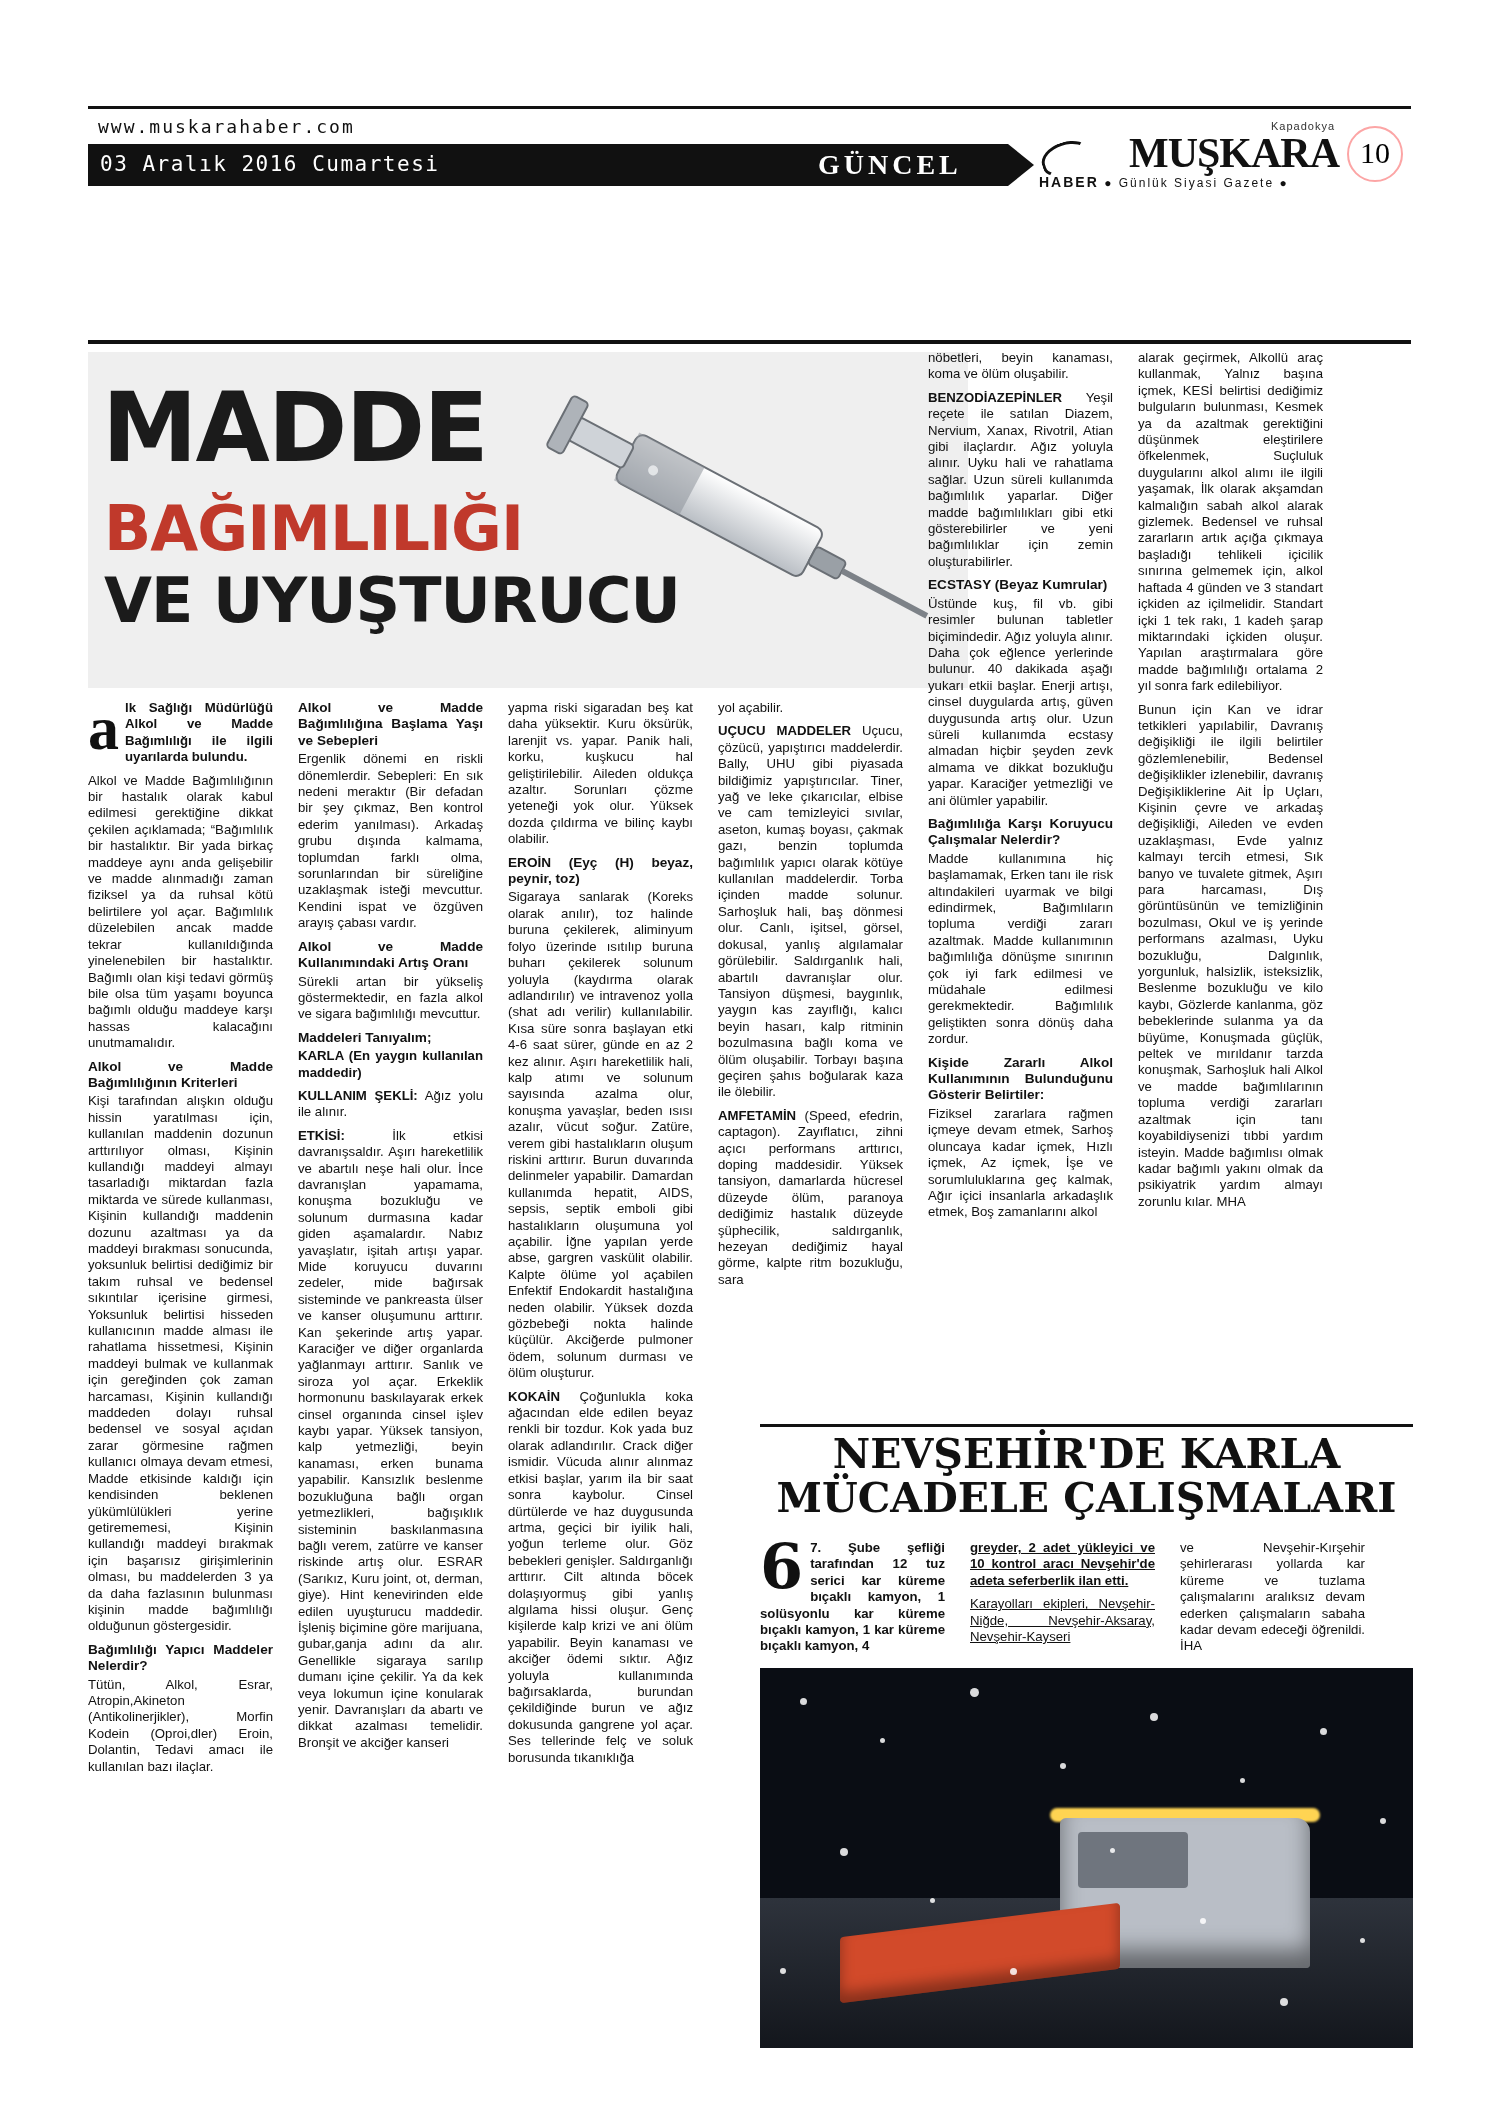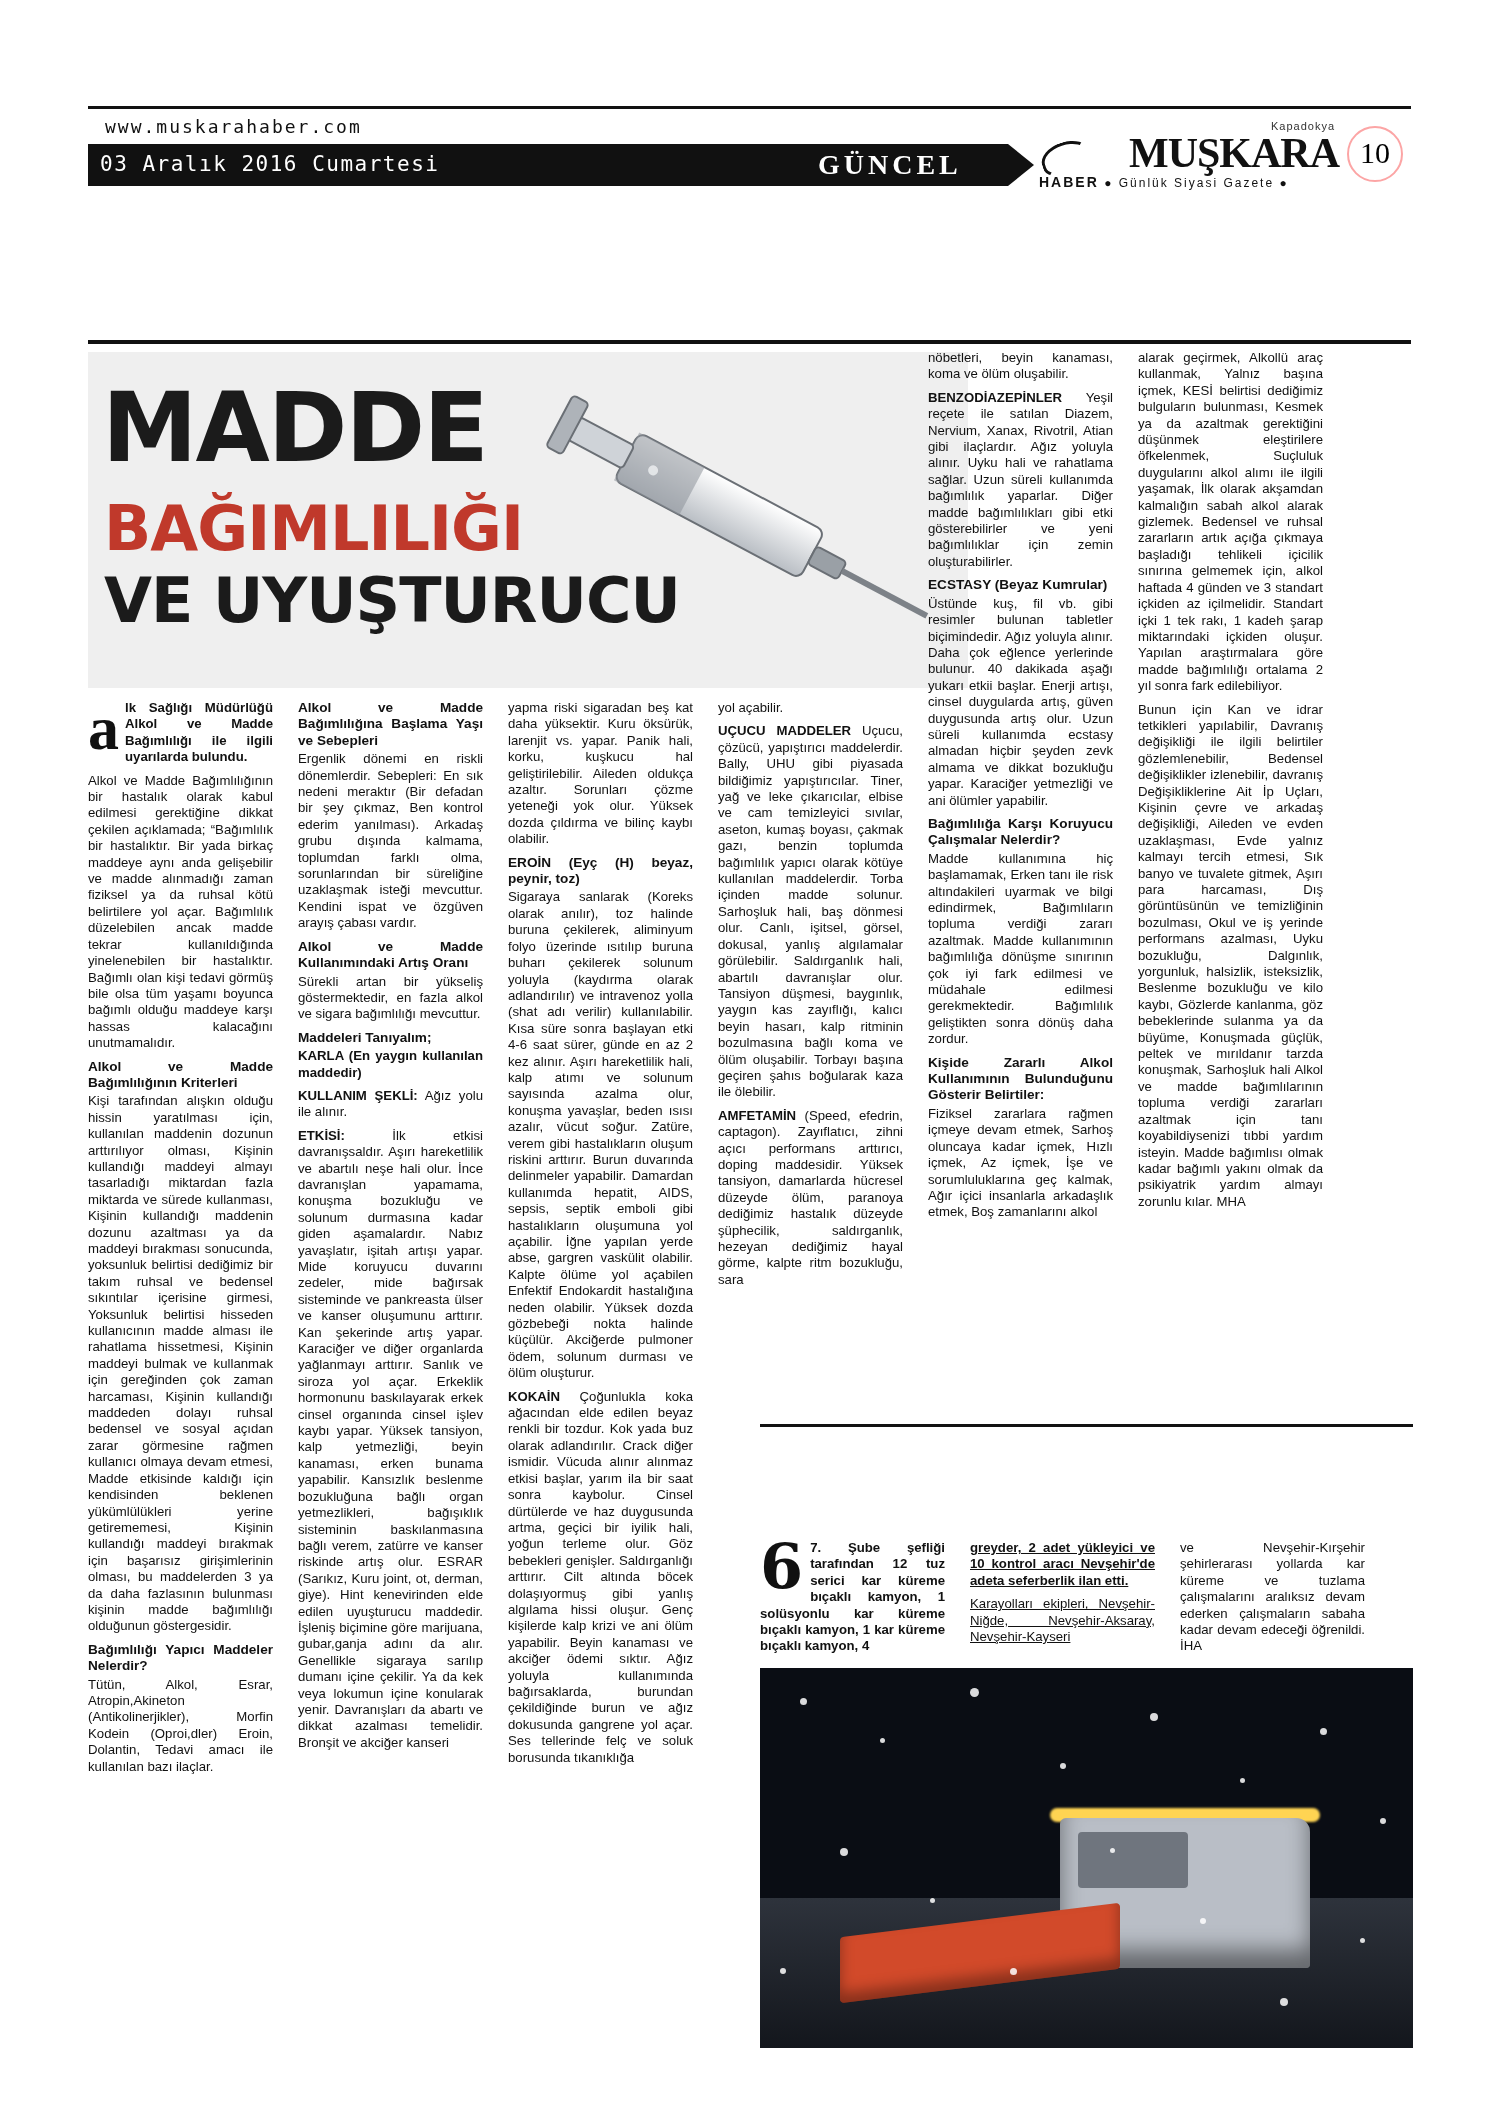--- a/index.html
+++ b/index.html
@@ -31,21 +31,20 @@
     height: 78px;
   }
   .mast-url {
     position: absolute;
     left: 10px;
     top: 4px;
     font-size: 18px;
     letter-spacing: 2px;
     color: #111;
     font-family: "DejaVu Sans Mono", monospace;
-    margin-left: 7px;
   }
   .mast-black {
     position: absolute;
     left: 0;
     top: 32px;
     width: 920px;
     height: 42px;
     background: #111;
   }
   .mast-black:after {
@@ -431,20 +430,24 @@
     <h3>Kişide Zararlı Alkol Kullanımının Bulunduğunu Gösterir Belirtiler:</h3>
     <p>Fiziksel zararlara rağmen içmeye devam etmek, Sarhoş oluncaya kadar içmek, Hızlı içmek, Az içmek, İşe ve sorumluluklarına geç kalmak, Ağır içici insanlarla arkadaşlık etmek, Boş zamanlarını alkol</p>
   </div>
 
   <div class="col col-6">
     <p>alarak geçirmek, Alkollü araç kullanmak, Yalnız başına içmek, KESİ belirtisi dediğimiz bulguların bulunması, Kesmek ya da azaltmak gerektiğini düşünmek eleştirilere öfkelenmek, Suçluluk duygularını alkol alımı ile ilgili yaşamak, İlk olarak akşamdan kalmalığın sabah alkol alarak gizlemek. Bedensel ve ruhsal zararların artık açığa çıkmaya başladığı tehlikeli içicilik sınırına gelmemek için, alkol haftada 4 günden ve 3 standart içkiden az içilmelidir. Standart içki 1 tek rakı, 1 kadeh şarap miktarındaki içkiden oluşur. Yapılan araştırmalara göre madde bağımlılığı ortalama 2 yıl sonra fark edilebiliyor.</p>
     <p>Bunun için Kan ve idrar tetkikleri yapılabilir, Davranış değişikliği ile ilgili belirtiler gözlemlenebilir, Bedensel değişiklikler izlenebilir, davranış Değişikliklerine Ait İp Uçları, Kişinin çevre ve arkadaş değişikliği, Aileden ve evden uzaklaşması, Evde yalnız kalmayı tercih etmesi, Sık banyo ve tuvalete gitmek, Aşırı para harcaması, Dış görüntüsünün ve temizliğinin bozulması, Okul ve iş yerinde performans azalması, Uyku bozukluğu, Dalgınlık, yorgunluk, halsizlik, isteksizlik, Beslenme bozukluğu ve kilo kaybı, Gözlerde kanlanma, göz bebeklerinde sulanma ya da büyüme, Konuşmada güçlük, peltek ve mırıldanır tarzda konuşmak, Sarhoşluk hali Alkol ve madde bağımlılarının topluma verdiği zararları azaltmak için tanı koyabildiysenizi tıbbi yardım isteyin. Madde bağımlısı olmak kadar bağımlı yakını olmak da psikiyatrik yardım almayı zorunlu kılar. MHA</p>
   </div>
 
   <div class="second-rule"></div>
+  <div class="second-head">
+    <div>NEVŞEHİR'DE KARLA</div>
+    <div>MÜCADELE ÇALIŞMALARI</div>
+  </div>
 
   <div class="col second-cols sc-1">
     <p><span class="bigcap">6</span><b>7. Şube şefliği tarafından 12 tuz serici kar küreme bıçaklı kamyon, 1 solüsyonlu kar küreme bıçaklı kamyon, 1 kar küreme bıçaklı kamyon, 4</b></p>
   </div>
   <div class="col second-cols sc-2">
     <p><b>greyder, 2 adet yükleyici ve 10 kontrol aracı Nevşehir'de adeta seferberlik ilan etti.</b></p>
     <p>Karayolları ekipleri, Nevşehir-Niğde, Nevşehir-Aksaray, Nevşehir-Kayseri</p>
   </div>
   <div class="col second-cols sc-3">
     <p>ve Nevşehir-Kırşehir şehirlerarası yollarda kar küreme ve tuzlama çalışmalarını aralıksız devam ederken çalışmaların sabaha kadar devam edeceği öğrenildi. İHA</p>

